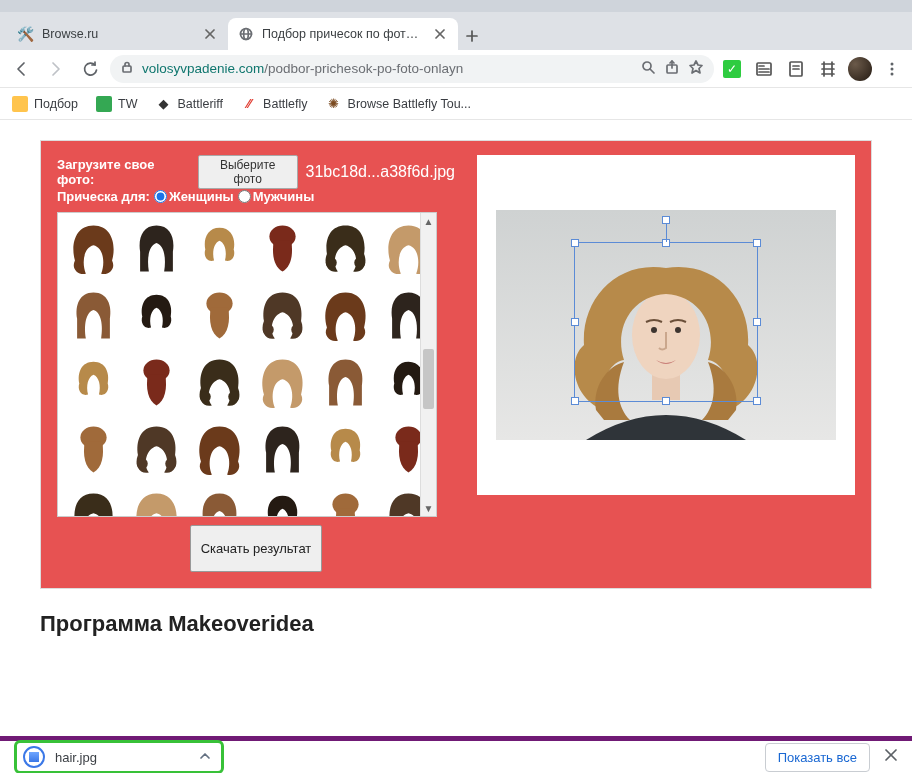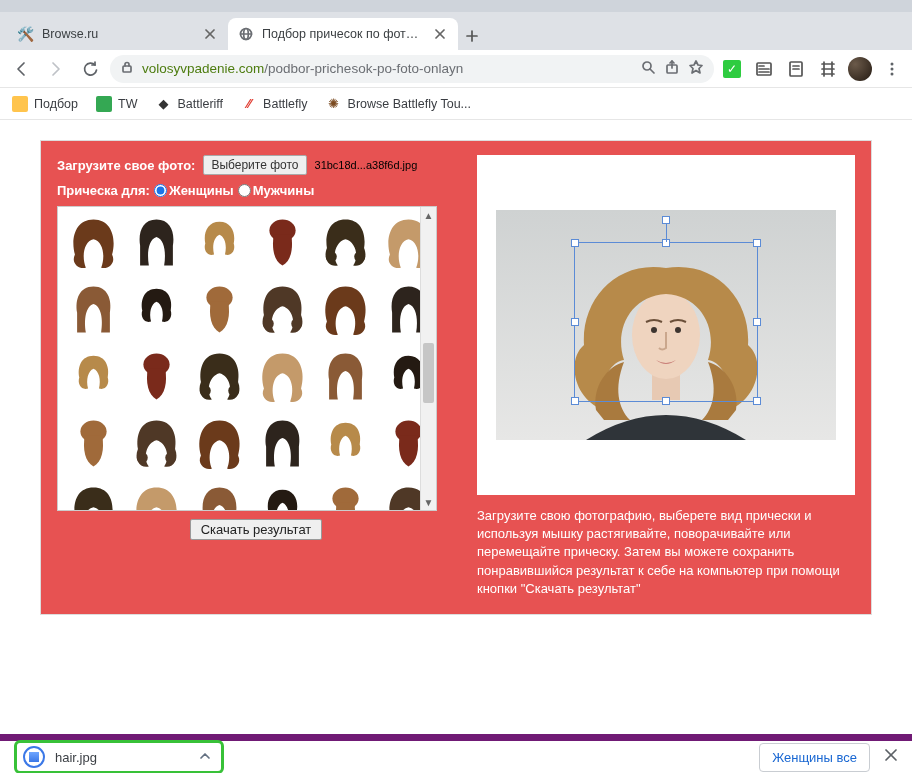--- a/index.html
+++ b/index.html
@@ -20,67 +20,67 @@
 .tab .close { width: 16px; height: 16px; color: #666; display: flex; align-items: center; justify-content: center; }
 .newtab { width: 28px; height: 28px; display: flex; align-items: center; justify-content: center; color: #555; }
 
 
 .toolbar { height: 38px; background: #fff; border-bottom: 1px solid #e6e6e6; display: flex; align-items: center; padding: 0 8px; gap: 6px; }
 .navbtn { width: 28px; height: 28px; display: flex; align-items: center; justify-content: center; color: #5f6368; border-radius: 50%; }
 .navbtn.disabled { color: #bfc2c7; }
 .urlbar { flex: 1; height: 28px; background: #f1f3f4; border-radius: 14px; display: flex; align-items: center; padding: 0 10px; gap: 8px; color: #5f6368; font-size: 13.5px; }
 .urlbar .lock { color: #6b6e73; }
 .urlbar .url { flex: 1; color: #202124; }
-.urlbar .url .domain { color: #4d7c0f; }
+.urlbar .url .domain { color: #0f766e; }
 .urlbar .url .path { color: #6b6e73; }
 .righticons { display: flex; align-items: center; gap: 8px; }
 .righticons .ico { width: 24px; height: 24px; display: flex; align-items: center; justify-content: center; }
 .green-check { width:18px; height:18px; background:#2ecc40; display:flex; align-items:center; justify-content:center; color:#fff; font-size:12px; border-radius:2px;}
 .avatar { width: 24px; height: 24px; border-radius: 50%; background: radial-gradient(circle at 30% 30%, #6b5a4a, #241a12); }
 
 
 .bookmarks { height: 32px; background:#fff; border-bottom: 1px solid #e6e6e6; display: flex; align-items: center; padding: 0 12px; gap: 18px; }
 .bm { display: flex; align-items: center; gap: 6px; font-size: 12.5px; color: #3a3d42; }
 .bm .ic { width:16px; height:16px; display:flex; align-items:center; justify-content:center; font-size:13px; }
 
 
 .page { height: calc(773px - 12px - 38px - 38px - 32px - 44px); overflow: hidden; background:#fff; padding: 20px 40px 0 40px; }
 .redbox { background:#e75252; border:1px solid #ddd; padding: 14px 16px 16px 16px; display:flex; gap:22px; }
 .leftcol { flex:1; display:flex; flex-direction:column; }
 .uploadrow { display:flex; align-items:center; gap:8px; font-size:13px; color:#fff; font-weight:bold; }
 .filebtn { background:#efefef; border:1px solid #a9a9a9; color:#333; font-size:12px; padding:2px 7px; border-radius:2px; font-weight:normal;}
-.filename { color:#000000; font-size:11px; font-weight:normal; }
-.genderrow { margin-top:8px; display:flex; align-items:center; gap:4px; font-size:13px; color:#fff; font-weight:bold; }
+.filename { color:#ffffff; font-size:16px; font-weight:normal; }
+.genderrow { margin-top:0; display:flex; align-items:center; gap:4px; font-size:13px; color:#fff; font-weight:bold; }
 .genderrow label { display:flex; align-items:center; gap:2px; font-weight:bold; }
 .genderrow input { accent-color:#1a73e8; }
 
 .hairgrid-wrap { margin-top:8px; background:#fff; border:1px solid #ccc; width:380px; height:305px; position:relative; display:flex;}
 .hairgrid { flex:1; overflow:hidden; padding:6px; }
 .hairgrid-inner { display:grid; grid-template-columns: repeat(6, 1fr); gap:4px; }
 .hair { aspect-ratio:1; position:relative; }
 .hair svg { width:100%; height:100%; }
 .scroll { width:16px; background:#f1f1f1; display:flex; flex-direction:column; align-items:center; border-left:1px solid #ddd;}
 .scroll .arr { height:16px; color:#666; font-size:10px; display:flex; align-items:center; justify-content:center;}
 .scroll .track { flex:1; position:relative; width:100%;}
 .scroll .thumb { position:absolute; left:2px; right:2px; top:120px; height:60px; background:#c6c6c6; border-radius:2px;}
 
-.downloadbtn { margin-top:8px; align-self:center; background:#efefef; border:1px solid #999; padding:2px 10px; font-size:13px; color:#222; border-radius:2px;}
+.downloadbtn { margin-top:8px; align-self:center; background:#efefef; border:1px solid #999; padding:15px 10px; font-size:13px; color:#222; border-radius:2px;}
 
 .rightcol { width:378px; display:flex; flex-direction:column; }
 .photo-frame { background:#fff; padding:10px; height:340px; display:flex; align-items:center; justify-content:center; position:relative;}
 .photo { width:340px; height:230px; background:linear-gradient(180deg, #cfd2d2, #e7e7e6); position:relative; display:flex; align-items:flex-end; justify-content:center;}
 .sel-box { position:absolute; border:1px solid #5b8bd6; }
 .sel-handle { position:absolute; width:8px; height:8px; background:#fff; border:1px solid #5b8bd6; }
 
 .instructions { margin-top:12px; color:#fff; font-size:13px; line-height:1.4;}
 
 .section-title { margin-top:22px; font-size:22px; color:#222; }
 
 
-.dlbar { position:absolute; left:0; right:0; bottom:0; height:28px; background:#fff; border-top:7px solid #701a75; display:flex; align-items:center; padding:16px 14px; }
+.dlbar { position:absolute; left:0; right:0; bottom:0; height:28px; background:#fff; border-top:5px solid #701a75; display:flex; align-items:center; padding:16px 14px; }
 .dlchip { display:flex; align-items:center; gap:10px; border:3px solid #38c138; border-radius:6px; padding:4px 10px 4px 6px; height:34px; min-width:210px;}
 .dlicon { width:22px; height:22px; border:2px solid #3b78e7; border-radius:50%; display:flex; align-items:center; justify-content:center;}
 .dlicon .inner { width:10px; height:10px; background:linear-gradient(#6fa6ff,#3b78e7);}
 .dlchip .name { font-size:13px; color:#3b3f44; flex:1;}
 .dlchip .chev { color:#637081;}
 .dl-right { margin-left:auto; display:flex; align-items:center; gap:14px;}
 .showall { border:1px solid #c9cdd2; color:#1967d2; background:#fff; font-size:13px; padding:6px 12px; border-radius:4px;}
 .dl-close { color:#5c6166; font-size:16px;}
 
 
@@ -434,36 +434,36 @@
             <div class="sel-handle" style="left:calc(50% - 4px); top:-4px"></div>
             <div class="sel-handle" style="left:calc(50% - 4px); bottom:-4px"></div>
             <div class="sel-handle" style="left:-4px; top:calc(50% - 4px)"></div>
             <div class="sel-handle" style="right:-4px; top:calc(50% - 4px)"></div>
           </div>
 
           <div class="sel-handle" style="left:calc(50% - 4px + 78px - 170px + 170px); top:6px; position:absolute; left:166px;"></div>
           <div style="position:absolute; left:170px; top:14px; width:0; height:18px; border-left:1px solid #5b8bd6;"></div>
         </div>
       </div>
-      <div class="instructions">Загрузите свою фотографию, выберете вид прически и используя мышку растягивайте, поворачивайте или перемещайте прическу. Затем вы можете сохранить понравившийся результат к себе на компьютер при помощи кнопки "Скачать результат"</div>
-    </div>
-  </div>
-
+    </div>
+  </div>
+
+  <h2 class="section-title">Программа Makeoveridea</h2>
 </div>
 
 <div class="dlbar">
   <div class="dlchip">
     <div class="dlicon">
         <div class="inner"></div>
       </div>
     <span class="name">hair.jpg</span>
     <span class="chev"><svg width="12" height="12" class="stroke">
           <polyline points="2,8 6,4 10,8"></polyline>
         </svg></span>
   </div>
   <div class="dl-right">
-    <button class="showall">Женщины все</button>
+    <button class="showall">Показать все</button>
     <span class="dl-close"><svg width="14" height="14" class="stroke">
           <line x1="2" y1="2" x2="12" y2="12"></line>
           <line x1="12" y1="2" x2="2" y2="12"></line>
         </svg></span>
   </div>
 </div>
 
 </body></html>

